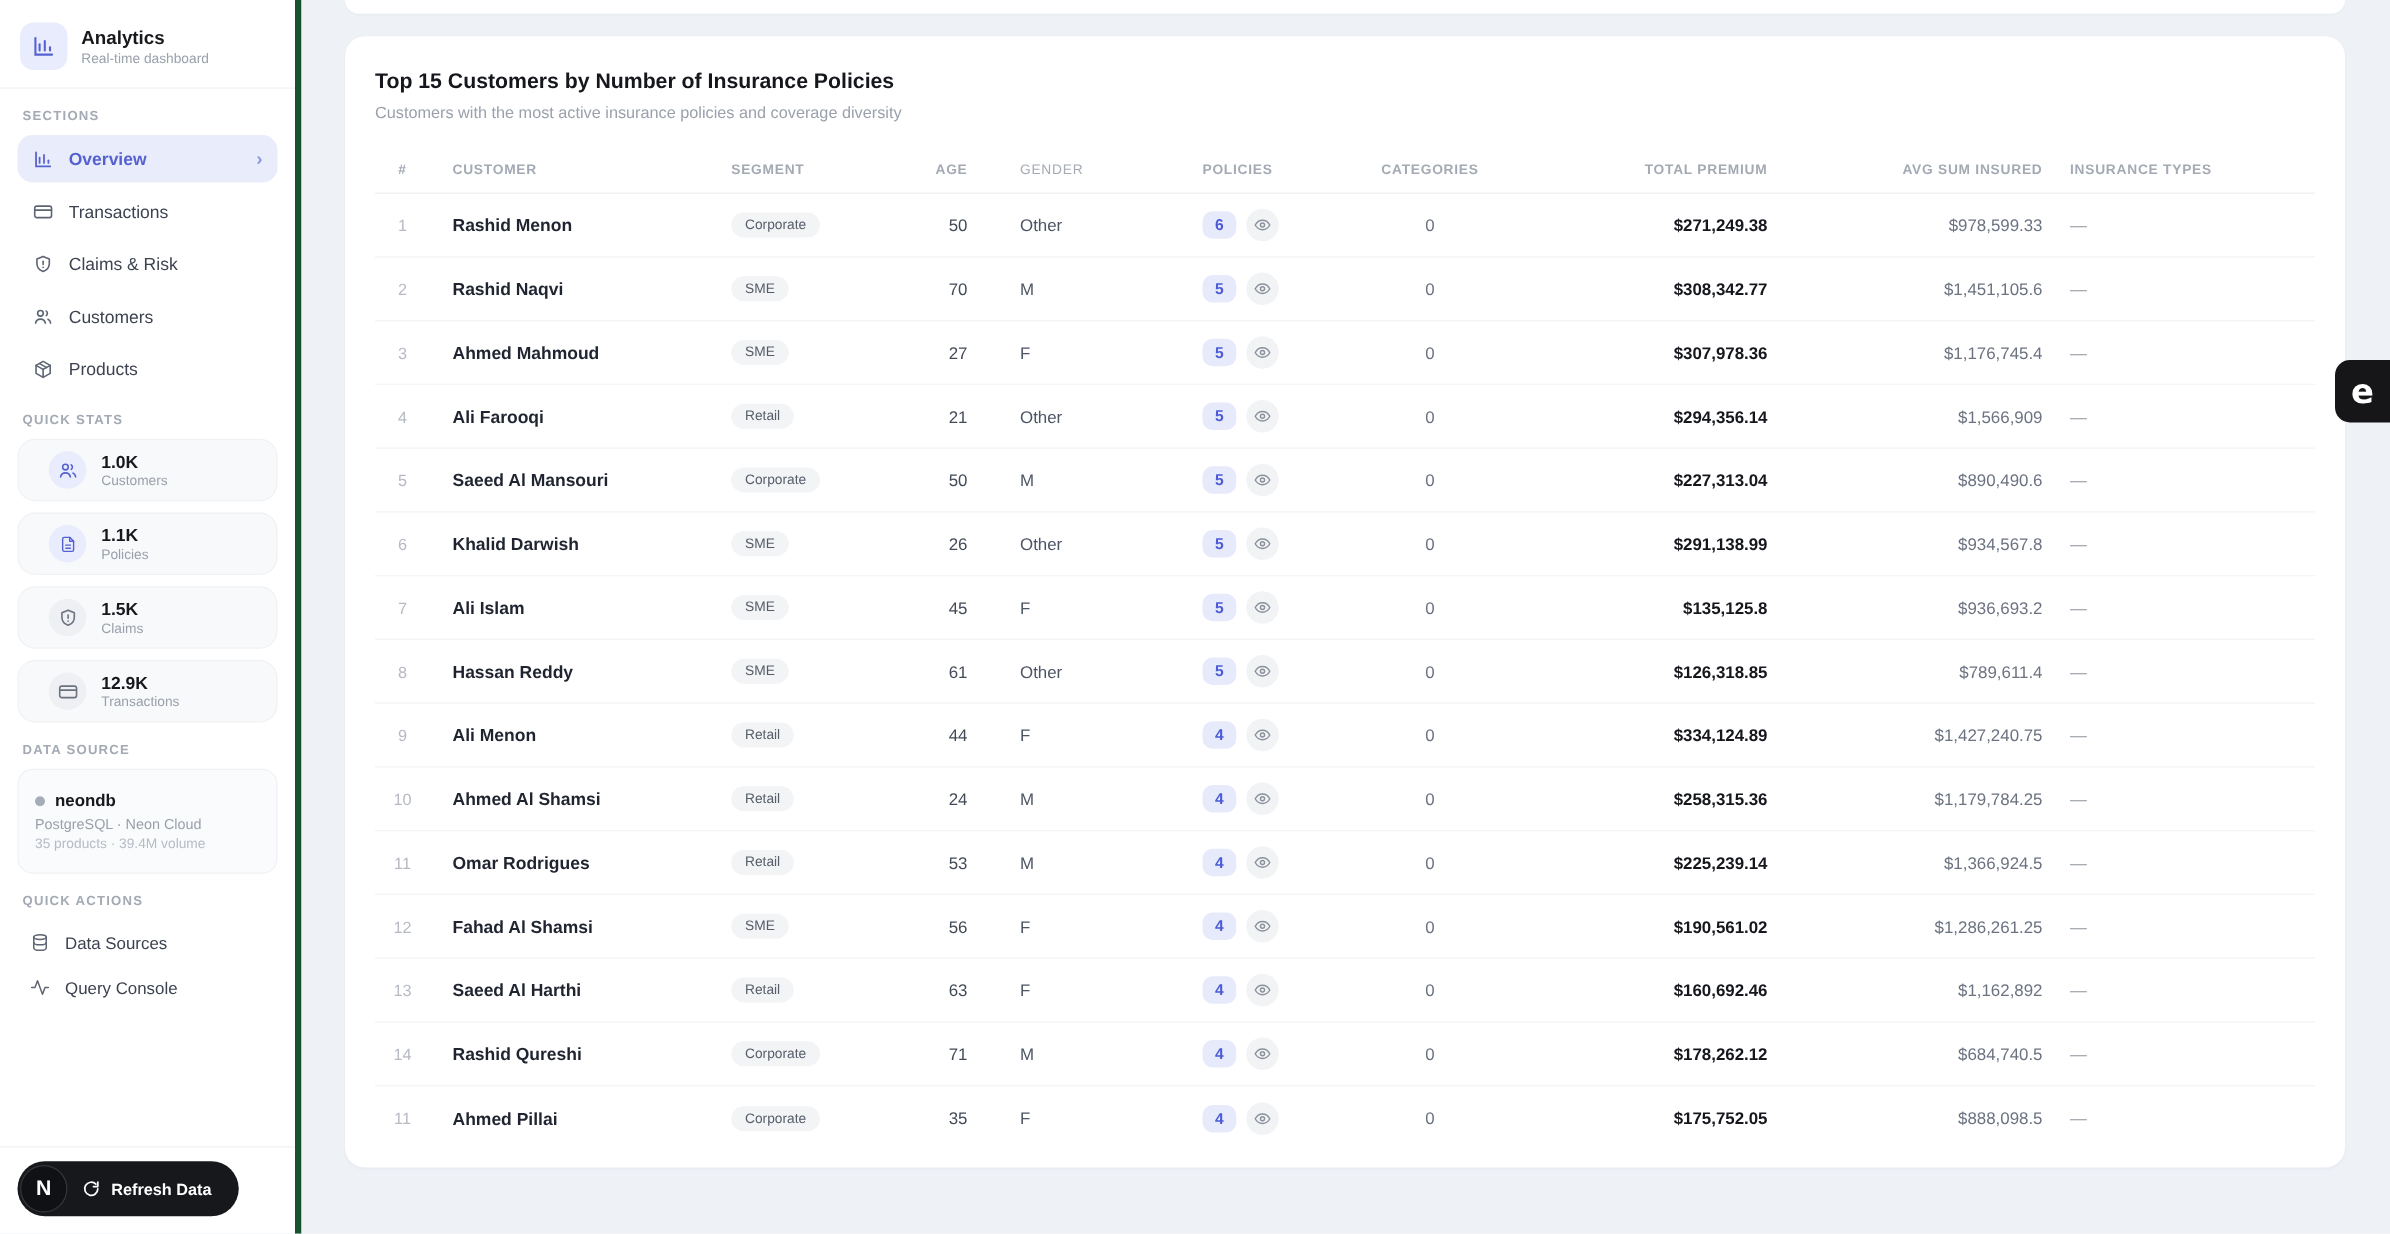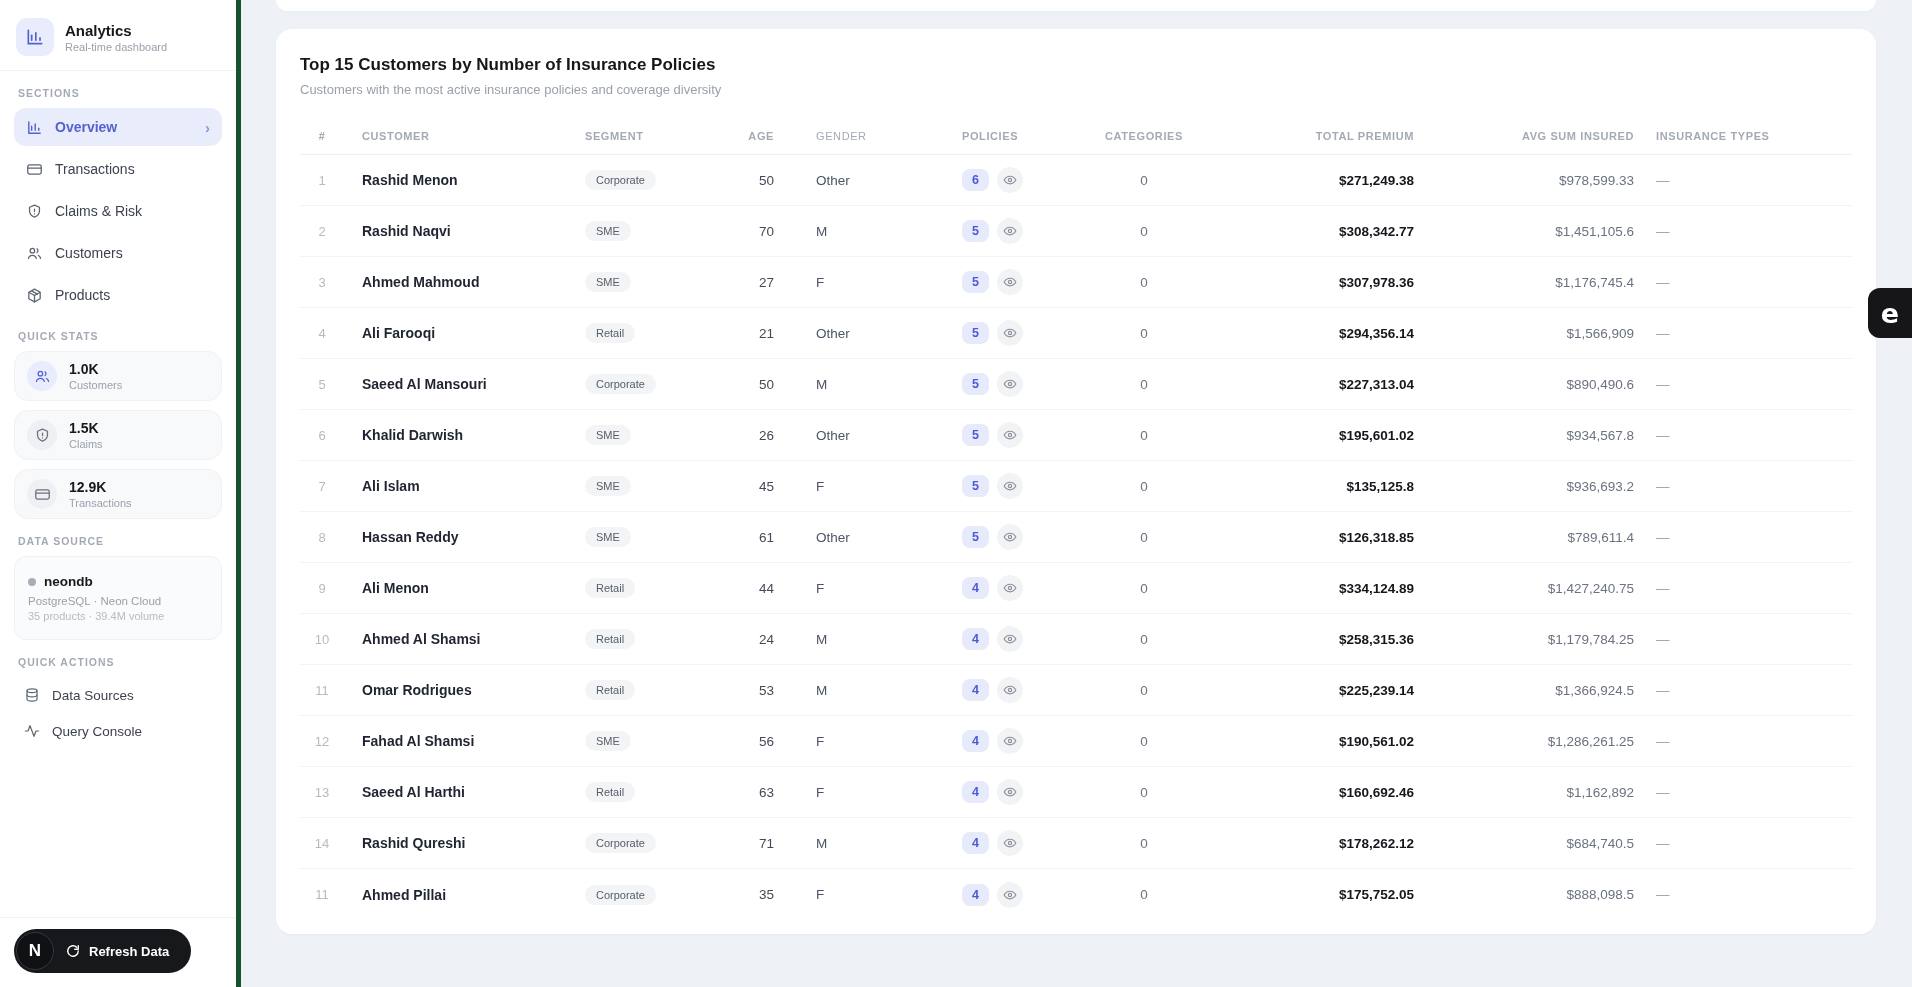--- a/index.html
+++ b/index.html
@@ -36,21 +36,21 @@
     padding: 0 12px; border-radius: 12px; font-size: 14px; color:#3d4250;
     cursor: pointer; margin-bottom: 4px;
   }
   .nav-item .nico { display:flex; color:#5d6472; }
   .nav-item.active { background:#e9edfb; color:#5661d0; font-weight: 600; }
   .nav-item.active .nico { color:#5661d0; }
   .nav-chev { margin-left:auto; color:#8d96e0; font-size:15px; }
   .stat-card {
     display:flex; align-items:center; gap:12px;
     background:#f8f9fb; border:1px solid #f0f1f4; border-radius:14px;
-    padding: 9px 12px; margin-bottom: 9px; cursor:pointer;
+    padding: 9px 24px; margin-bottom: 9px; cursor:pointer;
   }
   .stat-ico {
     width:30px; height:30px; border-radius:50%; display:flex;
     align-items:center; justify-content:center; flex-shrink:0;
   }
   .stat-ico.indigo { background:#e8ecfc; color:#5661d0; }
   .stat-ico.gray { background:#eef0f3; color:#6b7280; }
   .stat-val { font-size:14px; font-weight:700; color:#17181c; }
   .stat-lab { font-size:11px; color:#9aa1ab; margin-top:2px; }
   .ds-card {
@@ -221,20 +221,34 @@
             <svg width="17" height="17" viewBox="0 0 24 24" fill="none" stroke="currentColor" stroke-width="1.8" stroke-linecap="round" stroke-linejoin="round">
               <circle cx="9" cy="8" r="3.2"></circle>
               <path d="M3.5 19c.6-3 2.8-4.5 5.5-4.5S13.9 16 14.5 19"></path>
               <path d="M15.5 5.4a3.2 3.2 0 0 1 0 5.2"></path>
               <path d="M17.5 14.8c1.7.7 2.7 2.2 3 4.2"></path>
             </svg>
           </span>
           <span>
             <div class="stat-val">1.0K</div>
             <div class="stat-lab">Customers</div>
+          </span>
+        </div>
+        <div class="stat-card">
+          <span class="stat-ico indigo">
+            <svg width="15" height="15" viewBox="0 0 24 24" fill="none" stroke="currentColor" stroke-width="1.8" stroke-linecap="round" stroke-linejoin="round">
+              <path d="M14 3H7a2 2 0 0 0-2 2v14a2 2 0 0 0 2 2h10a2 2 0 0 0 2-2V8z"></path>
+              <path d="M14 3v5h5"></path>
+              <path d="M9 13h6"></path>
+              <path d="M9 17h6"></path>
+            </svg>
+          </span>
+          <span>
+            <div class="stat-val">1.1K</div>
+            <div class="stat-lab">Policies</div>
           </span>
         </div>
         <div class="stat-card">
           <span class="stat-ico gray">
             <svg width="17" height="17" viewBox="0 0 24 24" fill="none" stroke="currentColor" stroke-width="1.8" stroke-linecap="round" stroke-linejoin="round">
               <path d="M12 3l7 3v5c0 4.5-3.5 7.8-7 9-3.5-1.2-7-4.5-7-9V6z"></path>
               <path d="M12 8.5v3.5"></path>
               <path d="M12 15.2v.2"></path>
             </svg>
           </span>
@@ -439,21 +453,21 @@
               <button class="eye-btn">
                 <span style="display:flex">
                   <svg width="14" height="14" viewBox="0 0 24 24" fill="none" stroke="currentColor" stroke-width="2" stroke-linecap="round" stroke-linejoin="round">
                     <path d="M2 12s3.5-6.5 10-6.5S22 12 22 12s-3.5 6.5-10 6.5S2 12 2 12z"></path>
                     <circle cx="12" cy="12" r="2.8"></circle>
                   </svg>
                 </span>
               </button>
             </div>
             <div class="c-cat">0</div>
-            <div class="c-prem">$195,601.02</div>
+            <div class="c-prem">$291,138.99</div>
             <div class="c-avg">$934,567.8</div>
             <div class="c-types">—</div>
           </div>
           <div class="trow">
             <div class="c-rank">7</div>
             <div class="c-cust">Ali Islam</div>
             <div class="c-seg"><span class="seg-pill">SME</span></div>
             <div class="c-age">45</div>
             <div class="c-gender">F</div>
             <div class="c-pol">

